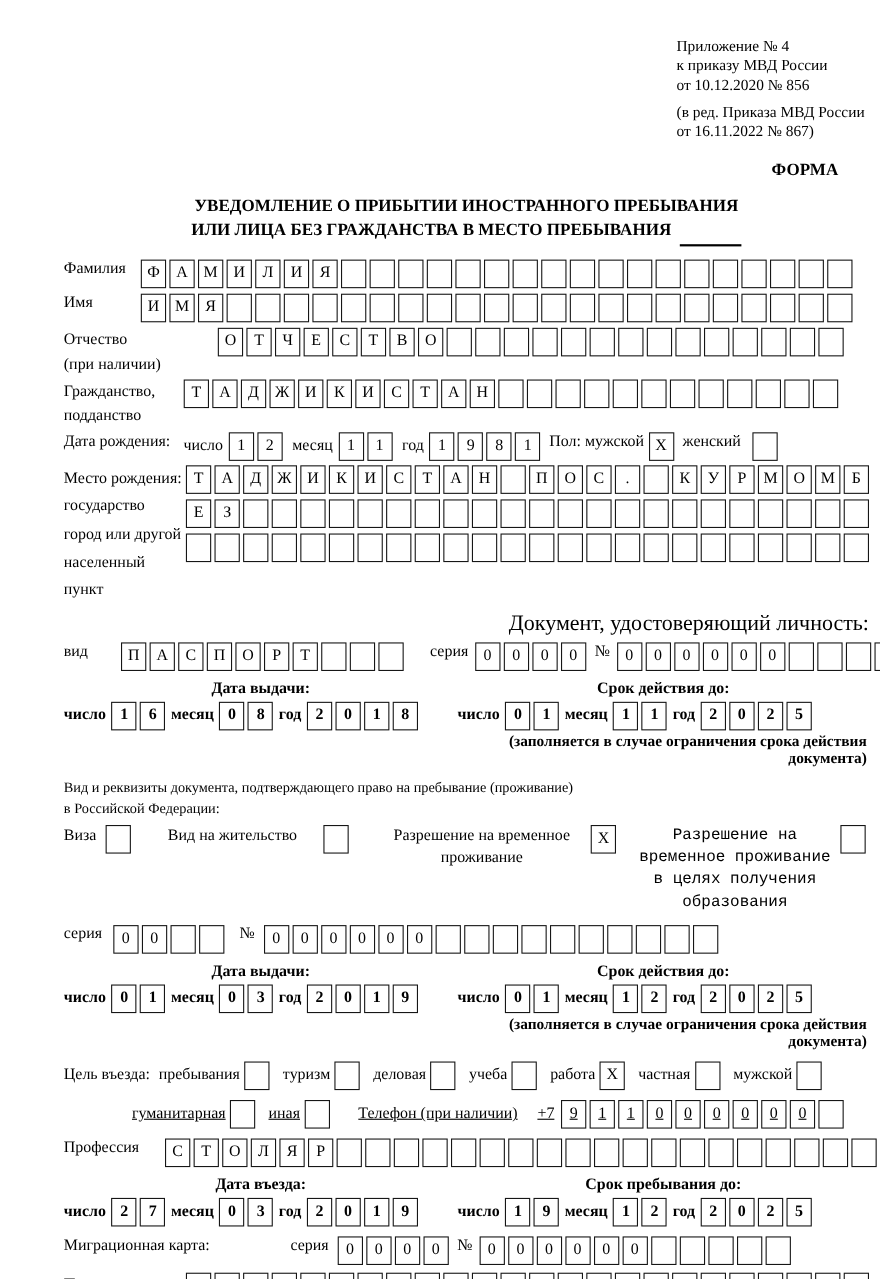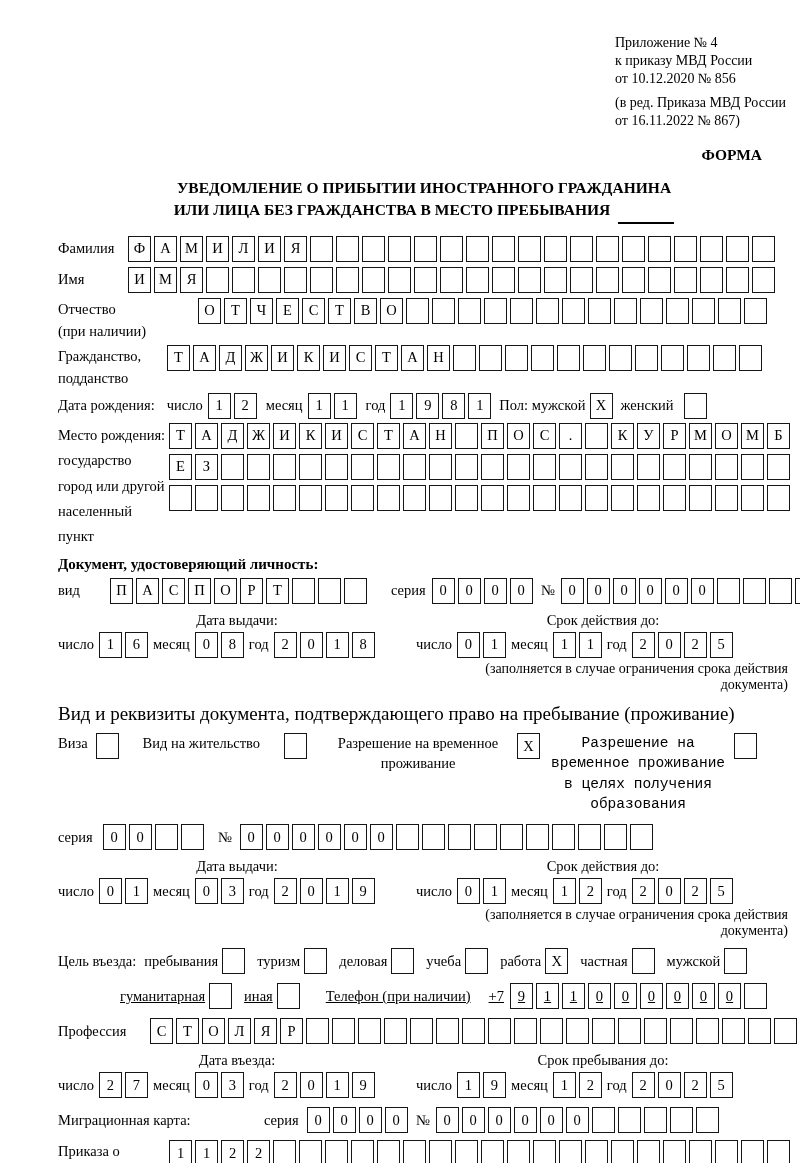--- a/index.html
+++ b/index.html
@@ -10,81 +10,81 @@
   .appendix { margin-left:557px; width:190px; font-size:14px; line-height:1.3; }
   .appendix .apline { white-space:nowrap; }
   .appendix .gap { margin-top:5px; }
 
   .forma { text-align:right; padding-right:28px; font-weight:bold; font-size:15.5px; margin-top:16px; }
 
   .title { text-align:center; font-weight:bold; font-size:15.5px; line-height:1.45; margin-top:13px; }
   .blankline { display:inline-block; width:56px; border-bottom:2px solid #000; vertical-align:baseline; margin-left:8px; }
 
   .sec1 { font-weight:bold; font-size:15px; margin-top:20px; letter-spacing:.2px; }
-  .row { display:flex; align-items:center; margin-top:5px; font-size:14.5px; }
+  .row { display:flex; align-items:flex-start; margin-top:5px; font-size:14.5px; }
   .row.start { align-items:flex-start; }
   .lbl { flex:none; }
   .lbl2 { line-height:1.55; }
   .w70 { width:70px; } .w109 { width:109px; } .w140 { width:140px; }
 
   .cells { display:flex; gap:3px; flex:none; }
   .cell { flex:none; width:23px; height:26px; border:1.6px solid #161616;
           display:inline-flex; align-items:center; justify-content:center;
           font-size:14.5px; background:#fff; }
   .cbox { margin:0 4px; }
 
   .dg { display:flex; align-items:center; gap:5px; flex:none; }
   .dg .t { margin-left:4px; }
 
-  .dates { display:flex; margin-top:8px; font-size:14.5px; }
+  .dates { display:flex; margin-top:8px; font-size:14.5px;font-weight:bold; }
   .dates .col-l { width:358px; }
   .dates .col-r { flex:1; }
   .dates .hdr { text-align:center; margin-bottom:3px; }
   .dates .line { display:flex; align-items:center; gap:5px; }
   .note { text-align:right; font-size:14px; margin-top:3px; padding-right:2px; }
 
-  .intro { font-size:19px; margin-top:7px; line-height:1.5; }
-
-  .opts { display:flex; align-items:flex-start; margin-top:5px; font-size:14.5px; gap:10px; }
+  .intro { font-size:13px; margin-top:7px; line-height:1.5; }
+
+  .opts { display:flex; align-items:flex-start; margin-top:5px; font-size:14.5px; gap:20px; }
   .opts .opt { display:flex; align-items:flex-start; gap:8px; }
   .opt .ml { text-align:center; line-height:1.4; }
   .ml.w180 { width:182px; } .ml.w175 { width:176px;font-family:Liberation Mono, monospace; }
 
   .purpose { display:flex; align-items:center; font-size:14.5px; margin-top:9px; flex-wrap:nowrap; }
   .purpose .pl { margin-left:8px; }
   .indent { margin-left:62px;text-decoration:underline; }
 
   .bp { display:flex; margin-top:4px; }
   .bp .bpl { width:150px; font-size:14.5px; line-height:1.75; }
   .bp .bpr { display:flex; flex-direction:column; gap:5px; }
 
   .reps { display:flex; margin-top:7px; }
   .reps .rl { width:150px; font-size:14.5px; line-height:1.62; }
   .reps .rr { display:flex; flex-direction:column; gap:6px; }
 
-  .dochead { text-align:left; font-weight:bold; font-size:15px; margin-top:6px; }
+  .dochead { text-align:right; font-weight:normal; font-size:20px; margin-top:6px; }
   .sp14 { width:14px; flex:none; } .sp24 { width:24px; flex:none; } .sp8 { width:8px; flex:none; }
 </style>
 </head>
 <body>
 
 <div class="page">
 
   <div class="appendix">
     <div class="apline">Приложение № 4</div>
     <div class="apline">к приказу МВД России</div>
     <div class="apline">от 10.12.2020 № 856</div>
     <div class="apline gap">(в ред. Приказа МВД России</div>
     <div class="apline">от 16.11.2022 № 867)</div>
   </div>
 
   <div class="forma">ФОРМА</div>
 
   <div class="title">
-    <div>УВЕДОМЛЕНИЕ О ПРИБЫТИИ ИНОСТРАННОГО ГРАЖДАНИНА</div>
+    <div>УВЕДОМЛЕНИЕ О ПРИБЫТИИ ИНОСТРАННОГО ПРЕБЫВАНИЯ</div>
     <div><span>ИЛИ ЛИЦА БЕЗ ГРАЖДАНСТВА В МЕСТО ПРЕБЫВАНИЯ</span><span class="blankline">&nbsp;</span></div>
   </div>
 
 
   <div class="row" style="margin-top:12px">
     <span class="lbl w70">Фамилия</span>
     <span class="cells">
         <span class="cell">Ф</span>
         <span class="cell">А</span>
         <span class="cell">М</span>
@@ -406,20 +406,21 @@
             <span class="cell">2</span>
             <span class="cell">5</span>
           </span>
       </div>
       <div class="note">(заполняется в случае ограничения срока действия документа)</div>
     </div>
   </div>
 
   <div class="intro">
     <div>Вид и реквизиты документа, подтверждающего право на пребывание (проживание)</div>
+    <div>в Российской Федерации:</div>
   </div>
 
   <div class="opts">
     <span class="opt">
       <span class="ml">Виза</span>
       <span class="cell"></span>
     </span>
     <span class="opt" style="margin-left:14px">
       <span class="ml">Вид на жительство</span>
       <span class="cell" style="margin-left:16px"></span>

